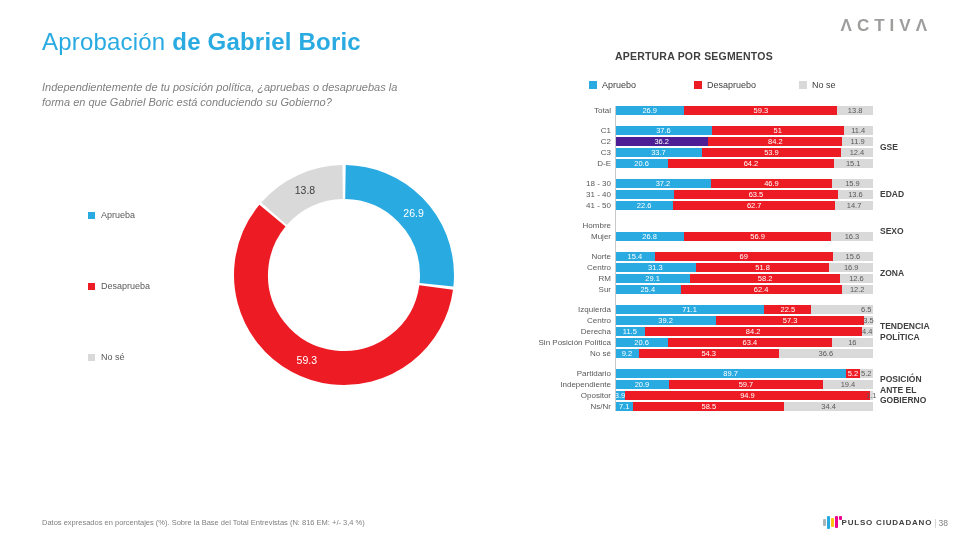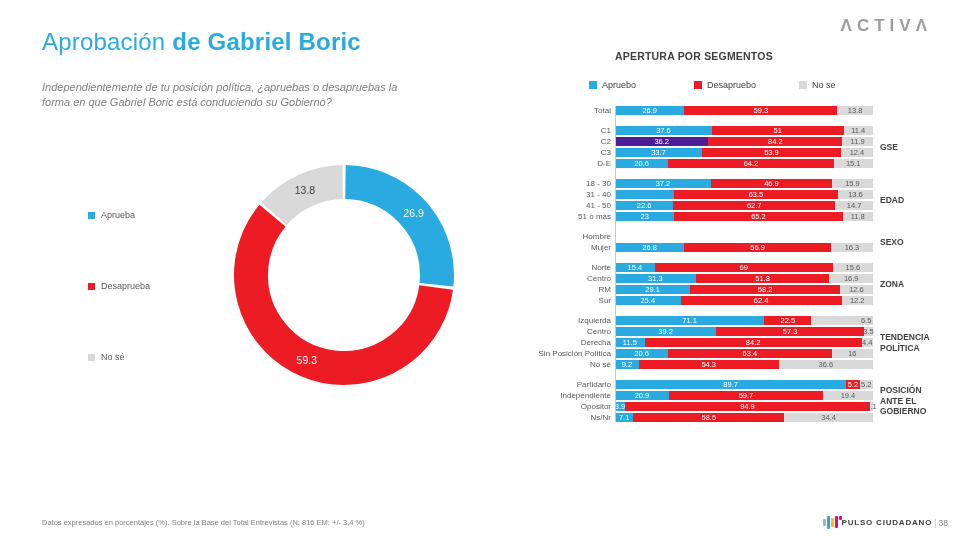--- a/index.html
+++ b/index.html
@@ -221,34 +221,20 @@
                   <span style="color: rgb(255, 255, 255);">22.6</span>
                 </div>
                 <div class="seg" style="width: 62.7%; background: rgb(237, 28, 36);">
                   <span style="color: rgb(255, 255, 255);">62.7</span>
                 </div>
                 <div class="seg" style="width: 14.7%; background: rgb(217, 217, 217);">
                   <span style="color: rgb(89, 89, 89);">14.7</span>
                 </div>
               </div>
             </div>
-            <div class="seg-row">
-              <span class="row-label">51 o más</span>
-              <div class="row-bar">
-                <div class="seg" style="width: 23%; background: rgb(41, 171, 226);">
-                  <span style="color: rgb(255, 255, 255);">23</span>
-                </div>
-                <div class="seg" style="width: 65.2%; background: rgb(237, 28, 36);">
-                  <span style="color: rgb(255, 255, 255);">65.2</span>
-                </div>
-                <div class="seg" style="width: 11.8%; background: rgb(217, 217, 217);">
-                  <span style="color: rgb(89, 89, 89);">11.8</span>
-                </div>
-              </div>
-            </div>
           </div>
           <div class="group-name">EDAD</div>
         </div>
         <div class="seg-group">
           <div class="group-rows">
             <div class="seg-row">
               <span class="row-label">Hombre</span>
             </div>
             <div class="seg-row">
               <span class="row-label">Mujer</span>

